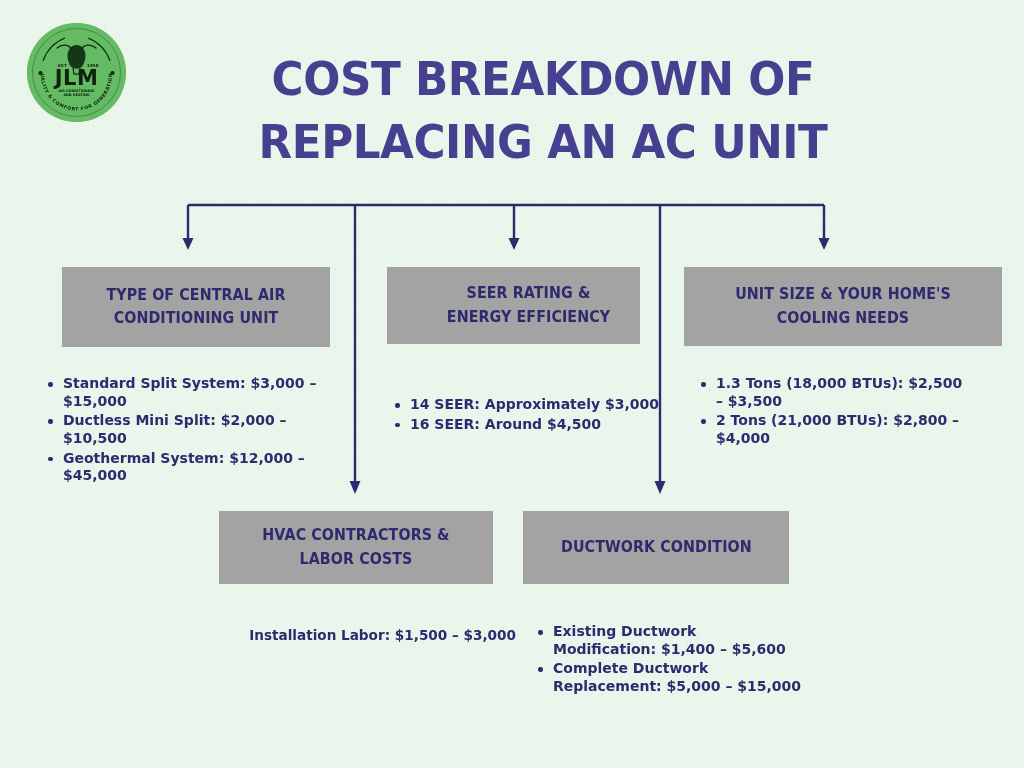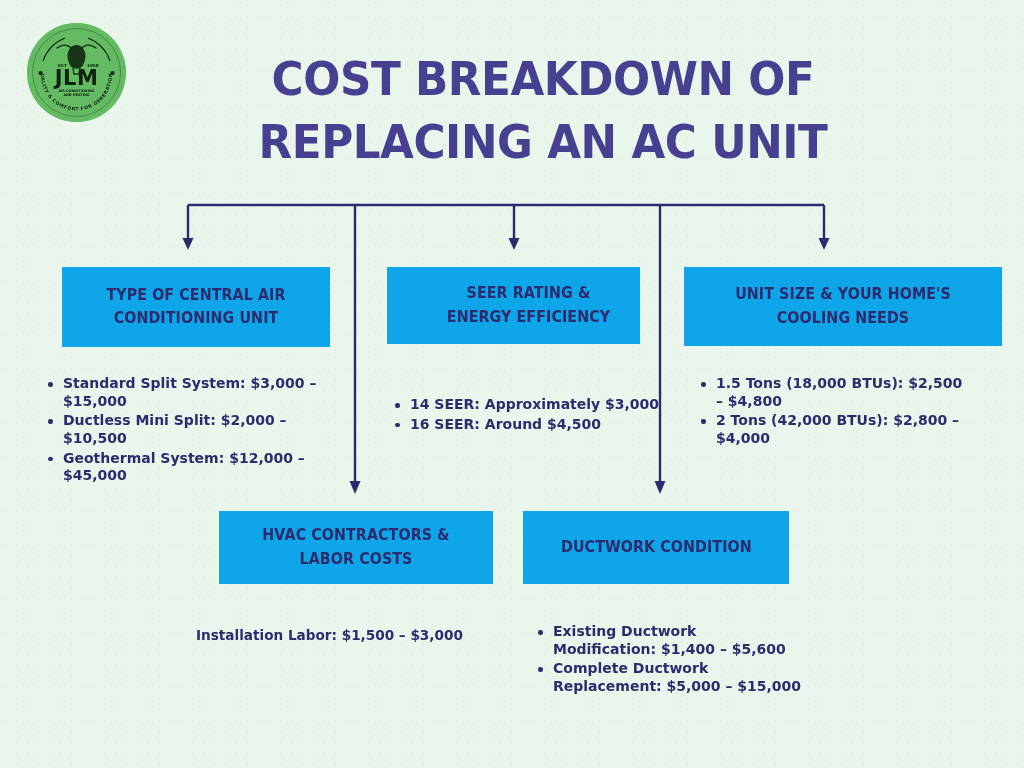--- a/index.html
+++ b/index.html
@@ -63,21 +63,21 @@
     left: 0;
     top: 0;
     width: 1024px;
     height: 768px;
     pointer-events: none;
   }
 
   
   .node-box {
     position: absolute;
-    background: #0ea5e9;
+    background: #a3a3a3;
     display: flex;
     align-items: center;
     justify-content: center;
     padding: 8px 14px;
   }
   .node-box .node-label {
     font-family: "DejaVu Sans", sans-serif;
     font-weight: bold;
     font-size: 15px;
     line-height: 1.55;
@@ -128,21 +128,21 @@
   .detail-1 { left: 44px;  top: 375px; width: 300px; }
   .detail-2 { left: 391px; top: 396px; width: 270px; }
   .detail-3 { left: 697px; top: 375px; width: 270px; }
   .detail-5 { left: 534px; top: 623px; width: 270px; }
 
   .detail-4 {
     position: absolute;
     left: 196px;
     top: 627px;
     width: 320px;
-    text-align: left;
+    text-align: right;
     font-family: "DejaVu Sans", sans-serif;
     font-weight: bold;
     font-size: 13.6px;
     line-height: 1.26;
     color: #2d2a6e;
   }
 </style>
 </head>
 <body>
 
@@ -232,22 +232,22 @@
 
   <div class="detail detail-2">
     <ul>
       <li>14 SEER: Approximately $3,000</li>
       <li>16 SEER: Around $4,500</li>
     </ul>
   </div>
 
   <div class="detail detail-3">
     <ul>
-      <li>1.5 Tons (18,000 BTUs): $2,500 – $4,800</li>
-      <li>2 Tons (42,000 BTUs): $2,800 – $4,000</li>
+      <li>1.3 Tons (18,000 BTUs): $2,500 – $3,500</li>
+      <li>2 Tons (21,000 BTUs): $2,800 – $4,000</li>
     </ul>
   </div>
 
   <div class="detail-4">Installation Labor: $1,500 – $3,000</div>
 
   <div class="detail detail-5">
     <ul>
       <li>Existing Ductwork Modification: $1,400 – $5,600</li>
       <li>Complete Ductwork Replacement: $5,000 – $15,000</li>
     </ul>

